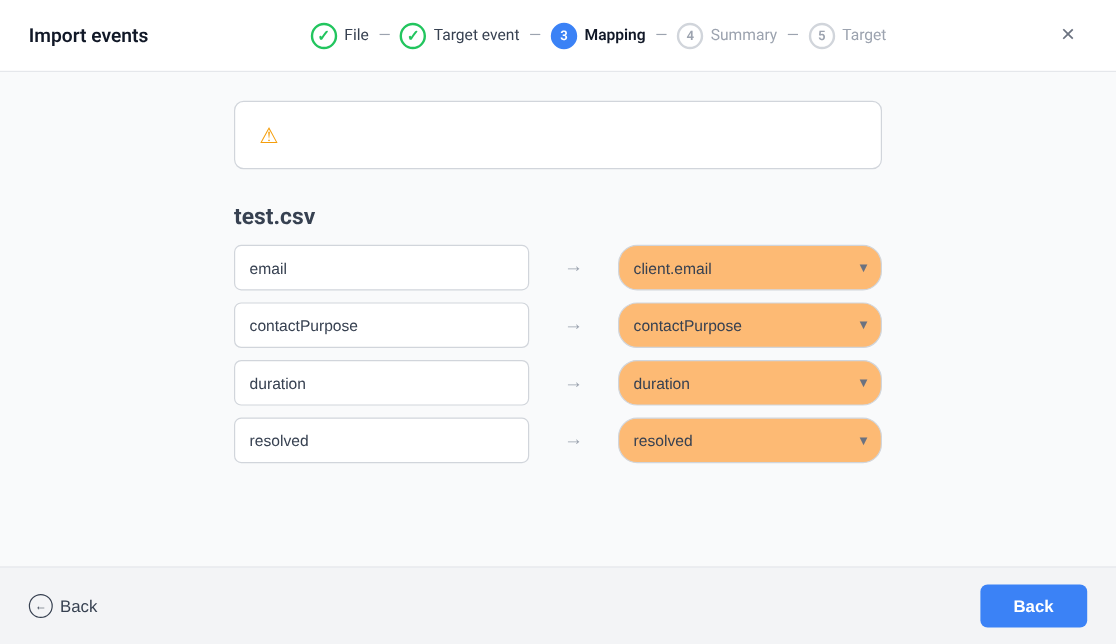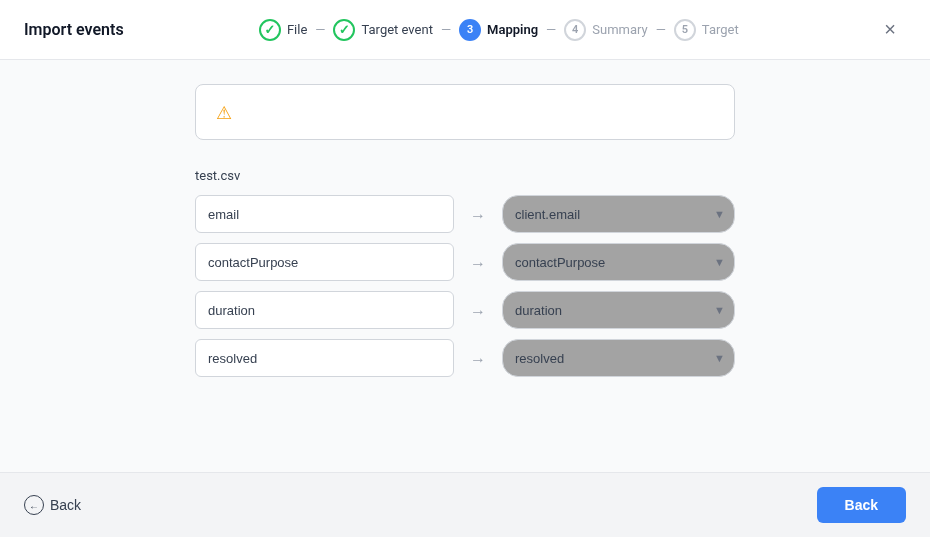--- a/index.html
+++ b/index.html
@@ -126,39 +126,39 @@
       max-width: 540px;
       margin: 0 auto;
     }
     .mapping-headers {
       display: flex;
       align-items: center;
       margin-bottom: 12px;
     }
     .col-header-left {
       flex: 1;
-      font-size: 13px;
-      font-weight: 400;
+      font-size: 19px;
+      font-weight: 700;
       color: #374151;
     }
     .col-header-spacer {
       width: 48px;
     }
     .col-header-right {
       flex: 1;
       font-size: 13px;
       font-weight: 600;
       color: #374151;
       padding-left: 8px;
     }
 
     .mapping-row {
       display: flex;
       align-items: center;
-      gap: 0;
+      gap: 13px;
       margin-bottom: 10px;
     }
     .mapping-input {
       flex: 1;
       height: 38px;
       border: 1px solid #d1d5db;
       border-radius: 6px;
       padding: 0 12px;
       font-size: 13px;
       color: #374151;
@@ -182,21 +182,21 @@
       position: relative;
     }
     .select-wrapper select {
       width: 100%;
       height: 38px;
       border: 1px solid #d1d5db;
       border-radius: 16px;
       padding: 0 20px 0 12px;
       font-size: 13px;
       color: #374151;
-      background: #a3a3a3;
+      background: #fdba74;
       appearance: none;
       -webkit-appearance: none;
       outline: none;
       cursor: pointer;
     }
     .select-chevron {
       position: absolute;
       right: 10px;
       top: 50%;
       transform: translateY(-50%);

